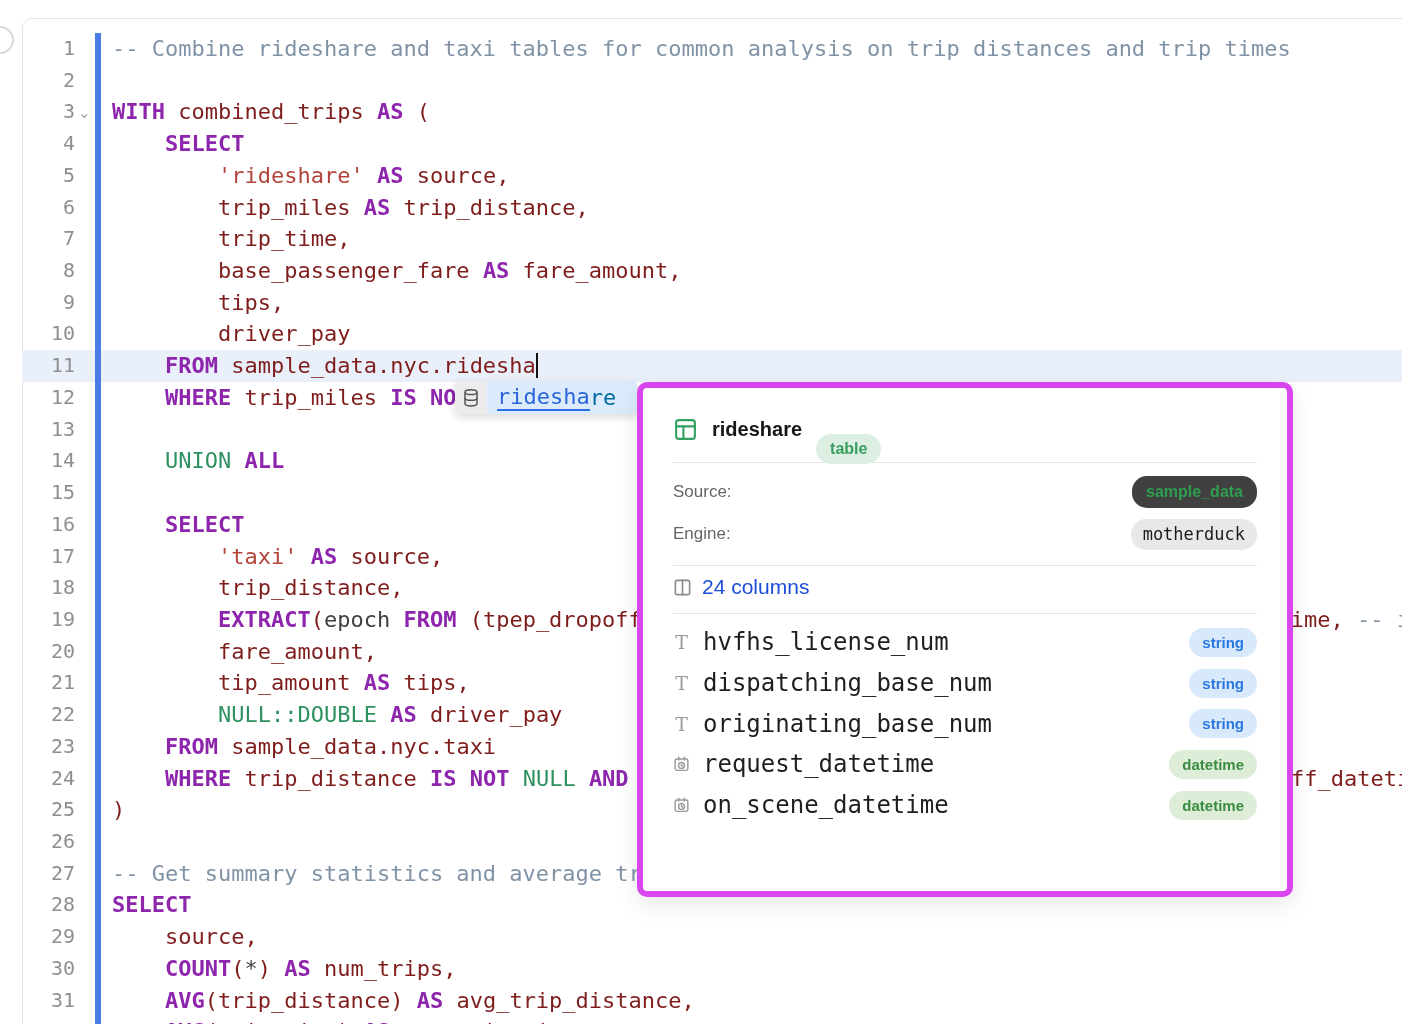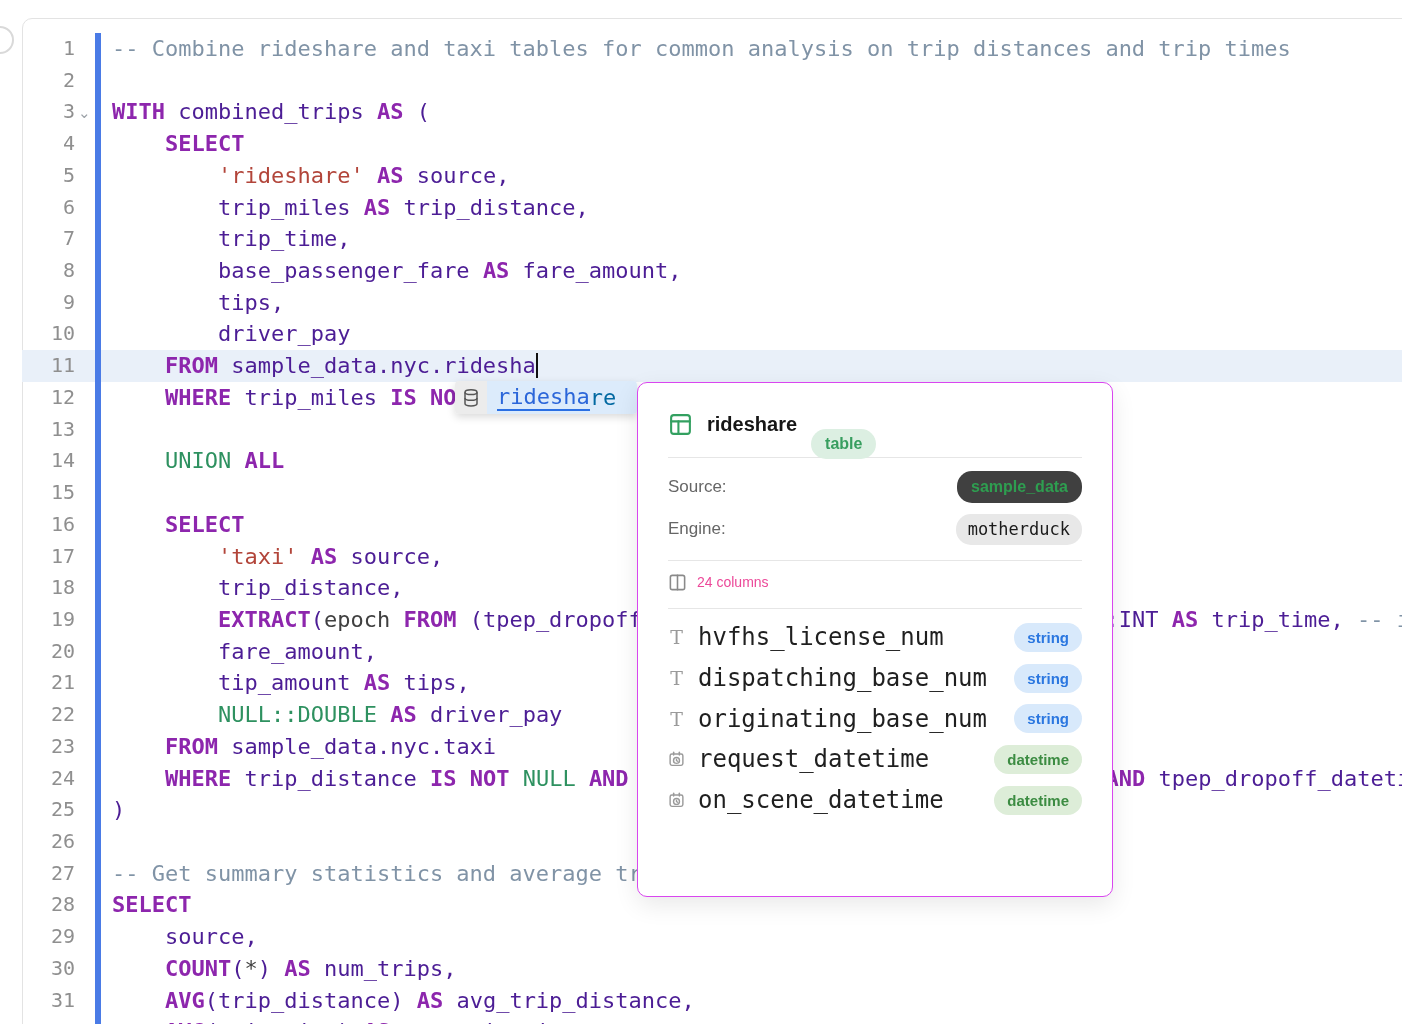--- a/index.html
+++ b/index.html
@@ -31,21 +31,21 @@
   }
   .fold{
     position:absolute;left:56px;top:1px;color:#9aa0a6;font-size:15px;
     font-family:"Liberation Sans", sans-serif;
   }
   .tk-kw{color:#8d26ad;font-weight:bold;}
   .tk-kw2{color:#404040;}
   .tk-grn{color:#2e9160;}
   .tk-str{color:#b2453a;}
   .tk-com{color:#8093a6;}
-  .tk-txt{color:#4c1d95;}
+  .tk-txt{color:#7f1d1d;}
   .cursor{
     display:inline-block;width:2px;height:25px;background:#111;
     vertical-align:-5px;
   }
   .blue-bar{
     position:absolute;left:95px;top:33px;width:6px;height:991px;
     background:#4a7be6;z-index:5;
   }
   
   .autocomplete{
@@ -58,36 +58,36 @@
   }
   .ac-item{
     width:150px;height:33px;background:#dcebfb;border-radius:0 4px 4px 0;
     display:flex;align-items:center;padding-left:10px;box-sizing:border-box;
     font-family:"DejaVu Sans Mono", monospace;font-size:22px;
   }
   .ac-match{color:#2b66d9;border-bottom:2px solid #2b6fe3;}
   .ac-rest{color:#0369a1;}
   
   .card{
-    position:absolute;left:637px;top:382px;width:476px;height:515px;z-index:11;
-    background:#fff;border:1px solid #d946ef;border-radius:10px;
+    position:absolute;left:637px;top:382px;width:656px;height:515px;z-index:11;
+    background:#fff;border:6px solid #d946ef;border-radius:10px;
     box-shadow:0 8px 24px rgba(0,0,0,.09);
     padding:24px 30px 22px 30px;box-sizing:border-box;
   }
   .card-header{display:flex;align-items:center;gap:14px;height:34px;}
   .card-title{font-size:20px;font-weight:bold;color:#161616;}
   .pill{display:inline-block;border-radius:15px;line-height:1;}
   .pill-table{background:#dcefe2;color:#379e5f;font-weight:bold;font-size:16px;padding:7px 14px;margin-top:40px;}
   .divider{height:1px;background:#e6e6e6;margin-top:16px;}
   .info-row{display:flex;align-items:center;justify-content:space-between;height:42px;}
   .info-row:first-of-type{margin-top:0;}
   .info-label{font-size:17px;color:#666;}
   .pill-green-strong{background:#404040;color:#2e9e50;font-weight:bold;font-size:16px;padding:8px 14px;}
   .pill-gray-mono{background:#e8e8e8;color:#1a1a1a;font-family:"DejaVu Sans Mono", monospace;font-size:17px;padding:7px 12px;}
-  .cols-row{display:flex;align-items:center;gap:10px;height:42px;color:#ec4899;font-size:14px;}
+  .cols-row{display:flex;align-items:center;gap:10px;height:42px;color:#1d4ed8;font-size:21px;}
   .col-list{margin-top:8px;}
   .col-row{display:flex;align-items:center;justify-content:space-between;height:40.7px;}
   .col-left{display:flex;align-items:center;gap:13px;}
   .col-name{font-family:"DejaVu Sans Mono", monospace;font-size:24px;color:#1f1f1f;}
   .pill-string{background:#d8e9fb;color:#2b77e0;font-weight:bold;font-size:15px;padding:7px 13px;}
   .pill-datetime{background:#ddedd8;color:#3c8c42;font-weight:bold;font-size:15px;padding:7px 13px;}
   .more-row{text-align:center;color:#9aa0ac;font-size:17px;margin-top:10px;}
   .t-icon{font-family:"DejaVu Serif", serif;font-size:19px;color:#9a9a9a;width:17px;text-align:center;}
   svg{display:block;}
 </style>

